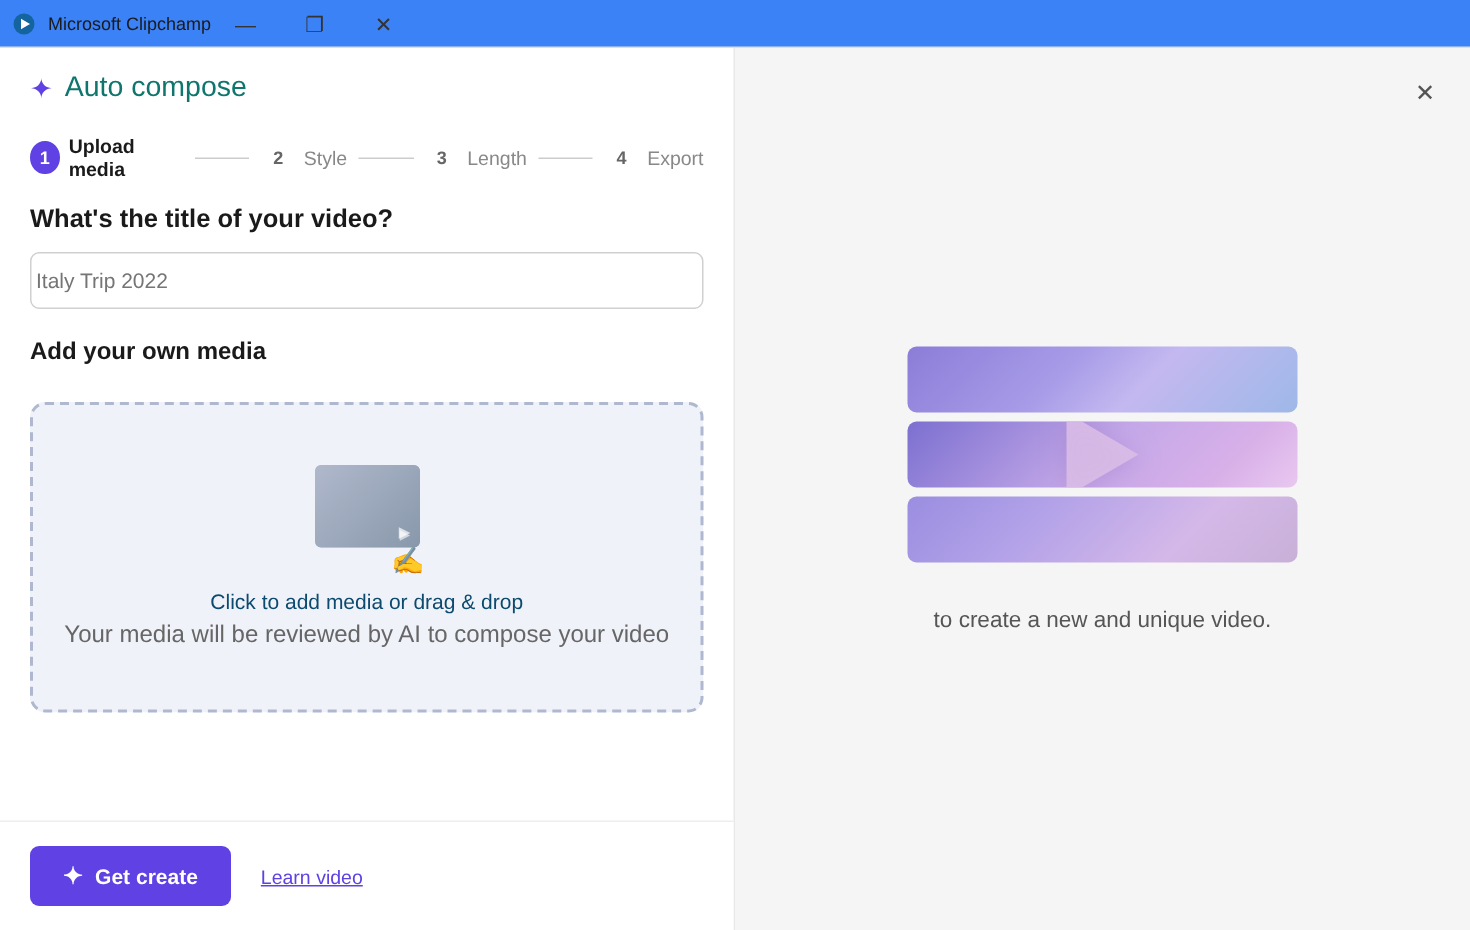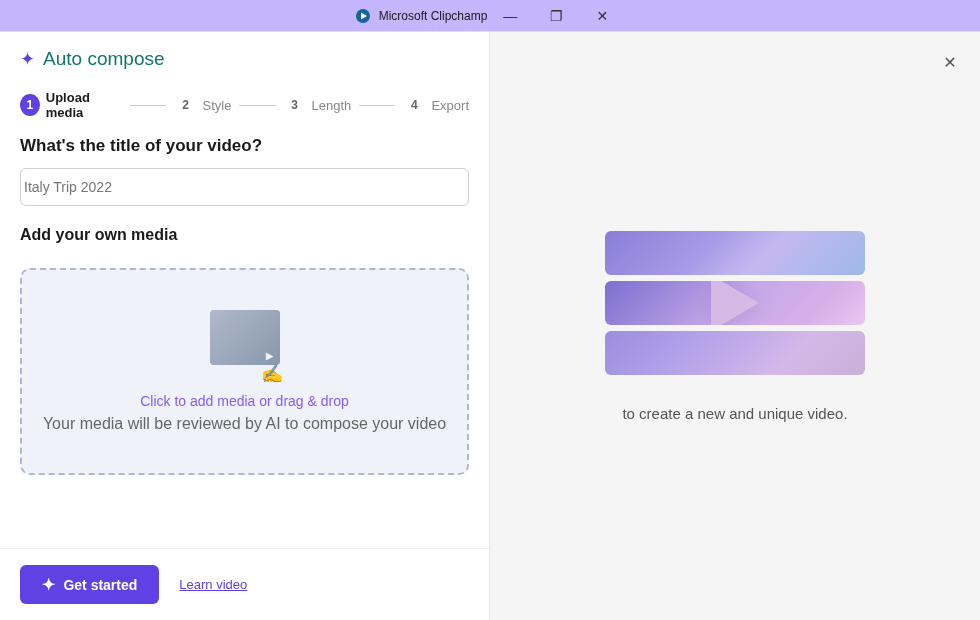--- a/index.html
+++ b/index.html
@@ -9,24 +9,24 @@
       font-family: 'Segoe UI', Arial, sans-serif;
       background: #f3f3f3;
       overflow: hidden;
       display: flex;
       flex-direction: column;
     }
 
     
     .title-bar {
       height: 32px;
-      background: #c4b5fd;
-      display: flex;
-      align-items: center;
-      justify-content: center;
+      background: #3b82f6;
+      display: flex;
+      align-items: center;
+      justify-content: flex-start;
       padding: 0 8px;
       border-bottom: 1px solid #e0e0e0;
       flex-shrink: 0;
     }
     .title-bar-left {
       display: flex;
       align-items: center;
       gap: 8px;
     }
     .app-icon {
@@ -192,21 +192,21 @@
       font-size: 10px;
     }
     .cursor-icon {
       position: absolute;
       bottom: -6px;
       right: -4px;
       font-size: 18px;
     }
 
     .click-to-add {
-      color: #8b5cf6;
+      color: #0c4a6e;
       font-size: 14px;
       font-weight: 500;
       margin-bottom: 6px;
       cursor: pointer;
     }
     .drop-hint {
       font-size: 16px;
       color: #666;
       text-align: center;
     }
@@ -381,21 +381,21 @@
           <span class="cursor-icon">✍</span>
         </div>
         <span class="click-to-add">Click to add media or drag &amp; drop</span>
         <span class="drop-hint">Your media will be reviewed by AI to compose your video</span>
       </div>
     </div>
 
     <div class="bottom-bar">
       <button class="get-started-btn">
         <span class="get-started-icon">✦</span>
-        <span>Get started</span>
+        <span>Get create</span>
       </button>
       <span class="learn-more-link">Learn video</span>
     </div>
   </div>
 
   <div class="right-panel">
     <button class="close-right-btn">✕</button>
 
     <div class="video-preview-illustration">
       <div class="video-strip strip-1"></div>

